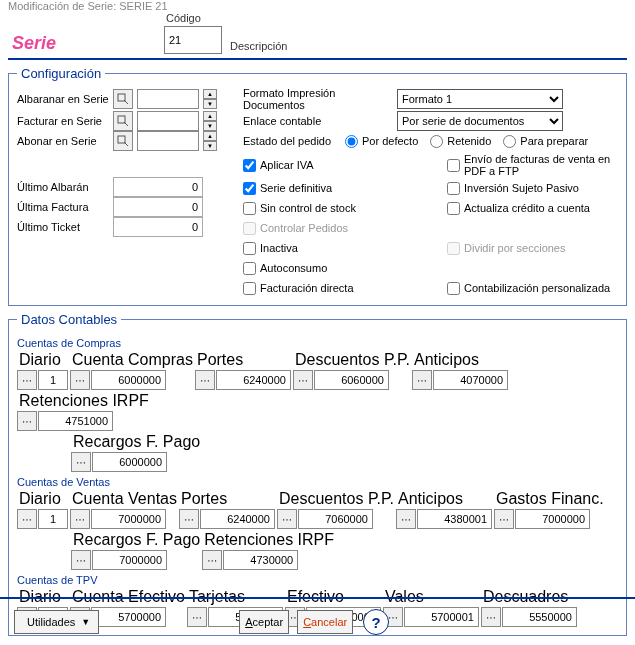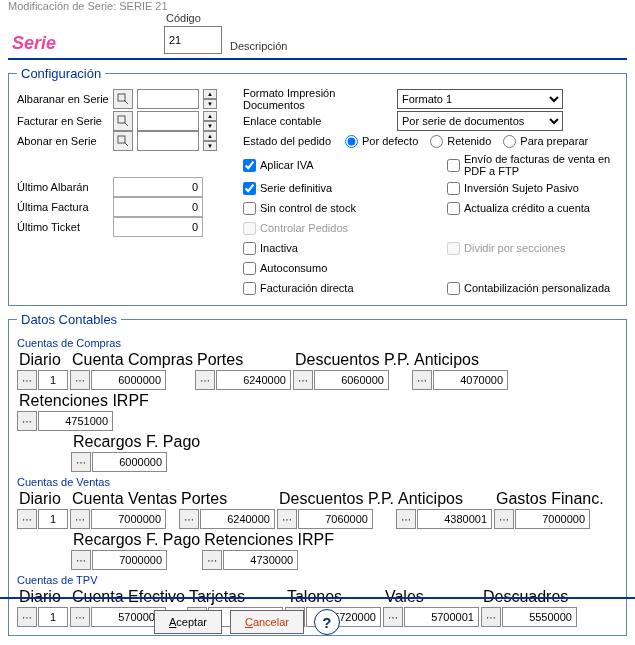--- a/index.html
+++ b/index.html
@@ -143,21 +143,21 @@
   position: absolute;
   bottom: 6px;
   left: 0; right: 0;
   border-top: 2px solid #003399;
   padding: 10px 14px 4px;
   display: flex;
   align-items: center;
 }
 .btn {
   height: 24px;
-  padding: 0 14px;
+  padding: 0 5px;
   border: 1px solid #666;
   background: #f4f4f4;
   font: inherit;
   cursor: pointer;
 }
 .btn-dd { padding: 0 8px 0 12px; display: flex; align-items: center; gap: 6px; }
 .btn-dd .arrow { font-size: 9px; }
 .btn.cancel { color: #cc3300; }
 .btn + .btn { margin-left: 8px; }
 .help-btn {
@@ -489,21 +489,21 @@
         </div>
       </div>
     <div class="acct-col">
         <span>Tarjetas</span>
       <div class="acct-group">
           <button class="icon-btn">⋯</button>
           <input class="acct-input w" value="5720000" style="">
         </div>
       </div>
     <div class="acct-col">
-        <span>Talones</span>
+        <span>Efectivo</span>
       <div class="acct-group">
           <button class="icon-btn">⋯</button>
           <input class="acct-input w" value="5720000" style="">
         </div>
       </div>
     <div class="acct-col">
         <span>Vales</span>
       <div class="acct-group">
           <button class="icon-btn">⋯</button>
           <input class="acct-input w" value="5700001" style="">
@@ -513,18 +513,22 @@
         <span>Descuadres</span>
       <div class="acct-group">
           <button class="icon-btn">⋯</button>
           <input class="acct-input w" value="5550000" style="">
         </div>
       </div>
   </div>
 </fieldset>
 
 <div class="footer">
+  <button class="btn btn-dd">
+      <span>Utilidades</span>
+      <span class="arrow">▼</span>
+    </button>
   <div class="footer-center">
     <button class="btn"><span class="underline">A</span><span>ceptar</span></button>
     <button class="btn cancel"><span class="underline">C</span><span>ancelar</span></button>
     <button class="help-btn">?</button>
   </div>
 </div>
 
 </body></html>

